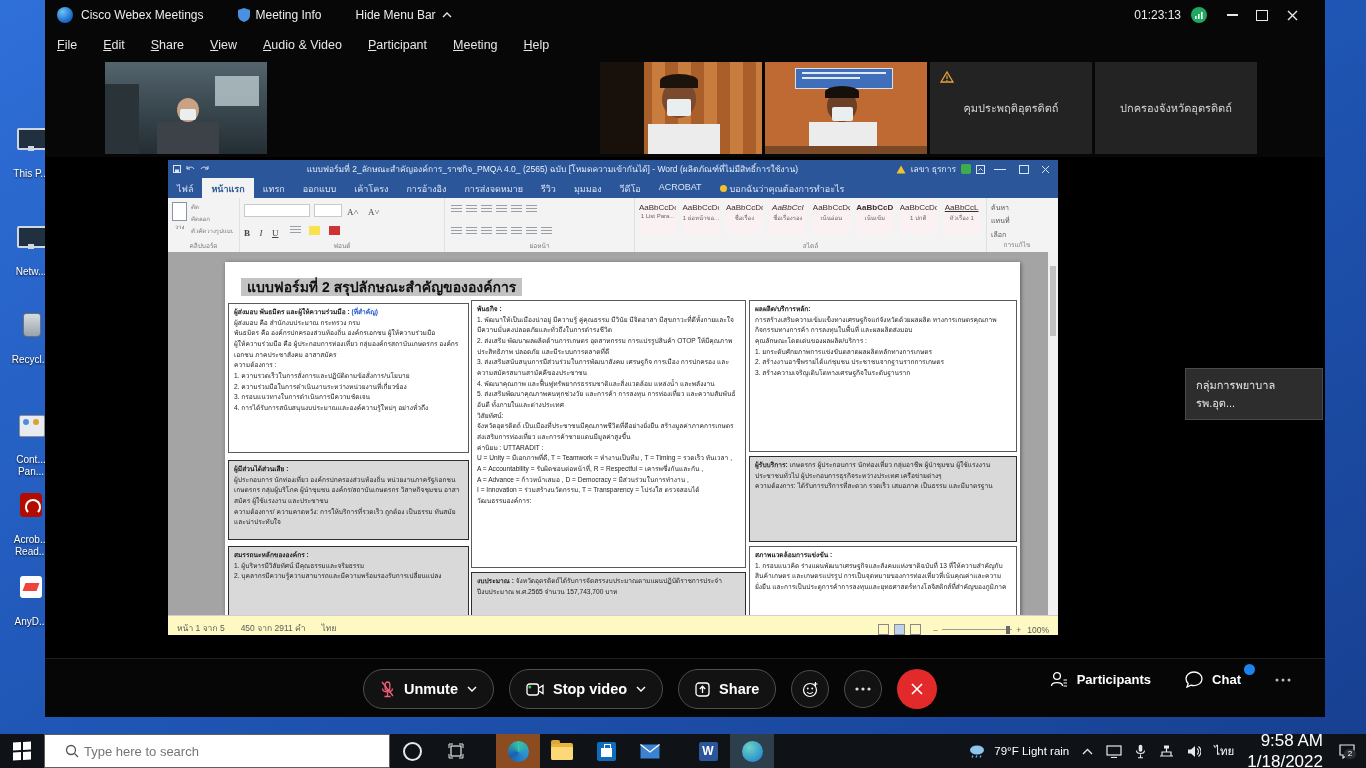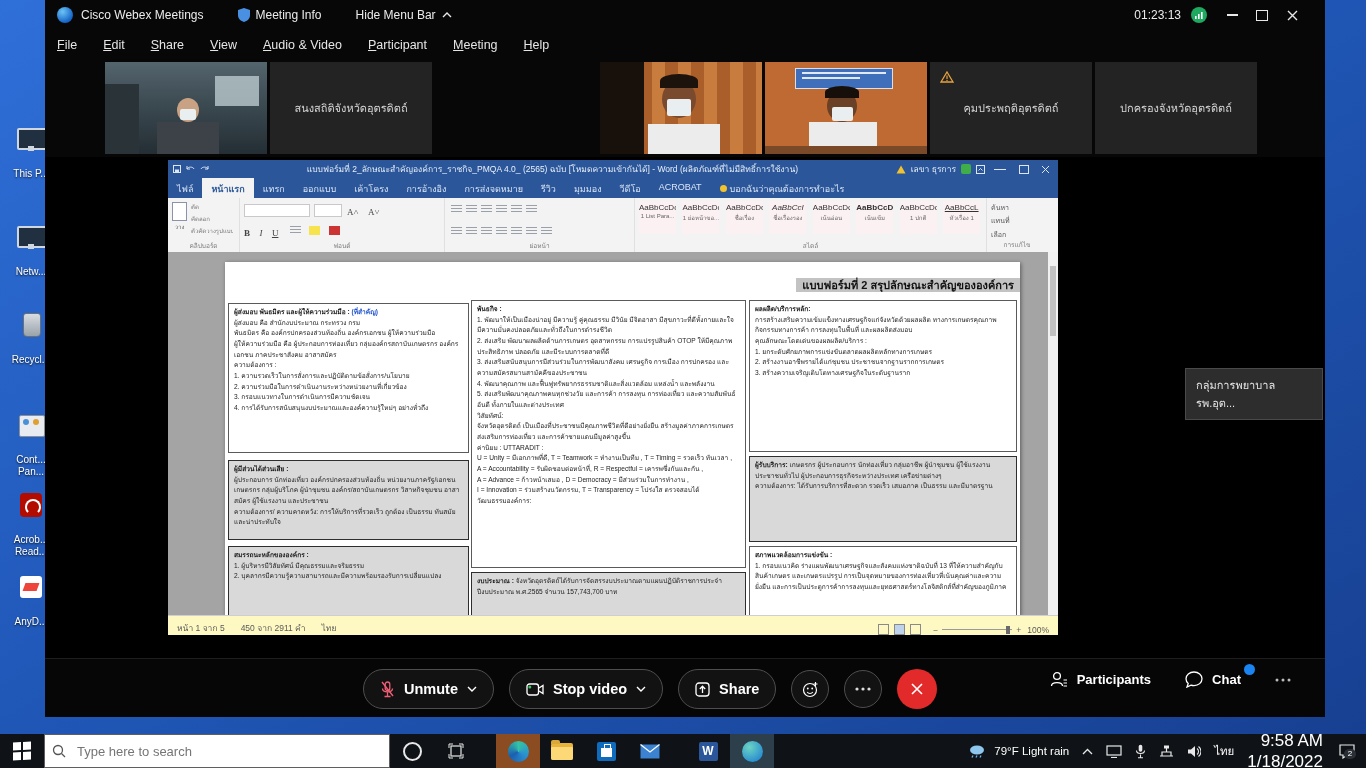--- a/index.html
+++ b/index.html
@@ -59,21 +59,21 @@
   .rgroup{position:relative;border-right:1px solid #e0e0e0;height:100%;box-sizing:border-box;padding:3px 4px 10px}
   .glabel{position:absolute;bottom:1px;left:0;width:100%;text-align:center;font-size:6.5px;color:#7a7a7a}
   .chip{width:37px;height:33px;background:#fbf0f2;margin-right:2px;display:inline-block;text-align:center;overflow:hidden;vertical-align:top;padding-top:2px;box-sizing:border-box}
   .chip .s{font-size:8px;color:#333;display:block;line-height:1.2}
   .chip .n{font-size:6px;color:#666;display:block}
   .selbox{display:inline-block;width:64px;height:11px;background:#fff;border:1px solid #c9c9c9;font-size:6px;color:#888;vertical-align:middle}
   .fbtn{font-size:9px;color:#444;margin-right:5px;font-family:"Liberation Serif",serif}
   .pglyph{display:inline-block;width:11px;height:9px;margin:1px 2px;background:repeating-linear-gradient(#9aa0a8 0 1px,transparent 1px 3px)}
   .w-doc{position:absolute;top:92px;bottom:19px;left:0;right:0;background:#a4a4a4;overflow:hidden}
   .page{position:absolute;left:57px;top:10px;width:795px;height:354px;background:#fff;box-shadow:1px 1px 4px rgba(0,0,0,.45)}
-  .dheading{position:absolute;top:14px;left:0;width:100%;text-align:right;font-size:11px;font-weight:bold;color:#111}
+  .dheading{position:absolute;top:14px;left:16px;width:100%;text-align:left;font-size:14px;font-weight:bold;color:#111}
   .dheading span{background:#c3c3c3;padding:1px 6px}
   .box{position:absolute;border:1px solid #5a5a5a;padding:3px 5px;font-size:6.6px;line-height:1.62;color:#1c1c1c;overflow:hidden;box-sizing:border-box;background:#fff}
   .box .bt{font-weight:bold}
   .box .blue{color:#2255cc;font-weight:bold}
   .box .body{white-space:pre-line}
   .box.gray{background:#d9d9d9;border:1.5px solid #2e2e2e}
   .w-status{position:absolute;bottom:0;height:19px;left:0;right:0;background:#fef9c3;border-top:1px solid #cfcfcf;display:flex;align-items:flex-end;font-size:8.5px;color:#5a5a5a;padding:0 9px;gap:16px}
   .vsb{position:absolute;right:0;top:0;bottom:0;width:10px;background:#f1f1f1}
   .vsb .tmb{position:absolute;left:2px;top:14px;width:6px;height:70px;background:#c1c1c1}
   .viewico{display:inline-block;width:9px;height:9px;border:1px solid #8a8a8a;margin-left:5px;vertical-align:middle}
@@ -90,21 +90,21 @@
   .sc4 .dark{position:absolute;left:0;top:0;width:44px;height:100%;background:#17100b}
   .sc5{background:#bf6a33}
   .sc5 .sign{position:absolute;left:30px;top:6px;width:96px;height:19px;background:#3f6fba;border:1px solid #d8e0ec}
   .sc5 .sign i{display:block;height:2px;background:rgba(255,255,255,.85);margin:3px 6px 0}
   .shirt{position:absolute;background:#ececec}
   
   #floatlabel{position:absolute;left:1185px;top:368px;width:138px;height:52px;background:#2d2d2d;border:1px solid #4a4a4a;color:#e3e3e3;font-size:11px;display:flex;align-items:center;padding:0 10px;z-index:50;box-sizing:border-box}
   
   #tb{position:absolute;left:0;bottom:0;width:1366px;height:34px;background:#0f1216;display:flex;align-items:center;z-index:100;color:#fff}
   .tbbtn{width:44px;height:34px;display:flex;align-items:center;justify-content:center;position:relative}
-  #tbsearch{width:346px;height:34px;background:#fff;border:1px solid #5f5f5f;box-sizing:border-box;display:flex;align-items:center;gap:9px;padding:0 7px}
+  #tbsearch{width:346px;height:34px;background:#fff;border:1px solid #5f5f5f;box-sizing:border-box;display:flex;align-items:center;gap:3px;padding:0 20px}
   #tbsearch input{border:none;outline:none;font-size:13px;color:#444;width:280px;font-family:inherit;background:transparent}
   .winlogo{display:grid;grid-template-columns:8px 8px;grid-gap:1.5px;transform:skewY(-3deg)}
   .winlogo i{width:8px;height:8px;background:#fff;display:block}
   .tray{margin-left:auto;display:flex;align-items:center;gap:13px;padding-right:8px;font-size:11.5px}
   .clk{text-align:right;line-height:1.25;font-size:17px}
   .edgebg{background:#8a4c20}
   .wxbg{background:#2c3f4a}
   .ic20{width:21px;height:21px;border-radius:50%}
   .badge2{position:absolute;right:2px;bottom:3px;min-width:10px;height:10px;border-radius:5px;background:#2a2f36;color:#fff;font-size:8px;line-height:10px;text-align:center;padding:0 1px}
 </style>
@@ -188,23 +188,20 @@
       <span class="menu-item">Meeting</span>
       <span class="menu-item">Help</span>
     </div>
 
     <div class="thumb sc1" style="left:60px">
       <div class="win"></div>
         <div class="cab"></div>
       <div class="head" style="left:72px;top:36px;width:22px;height:24px;background:#c9a183"></div>
       <div class="mask" style="left:75px;top:47px;width:16px;height:11px"></div>
       <div class="shirt" style="left:52px;top:60px;width:62px;height:32px;background:#3c4248"></div>
-    </div>
-    <div class="thumb nametile" style="left:225px">
-      <span>สนงสถิติจังหวัดอุตรดิตถ์</span>
     </div>
     <div class="thumb sc4" style="left:555px">
       <div class="dark"></div>
       <div class="head" style="left:62px;top:18px;width:34px;height:38px;background:#7a4a2e"></div>
       <div style="position:absolute;left:60px;top:12px;width:38px;height:14px;background:#1c130c;border-radius:50% 50% 0 0"></div>
       <div class="mask" style="left:67px;top:37px;width:24px;height:17px"></div>
       <div class="shirt" style="left:48px;top:62px;width:72px;height:30px"></div>
     </div>
     <div class="thumb sc5" style="left:720px">
       <div class="sign">

